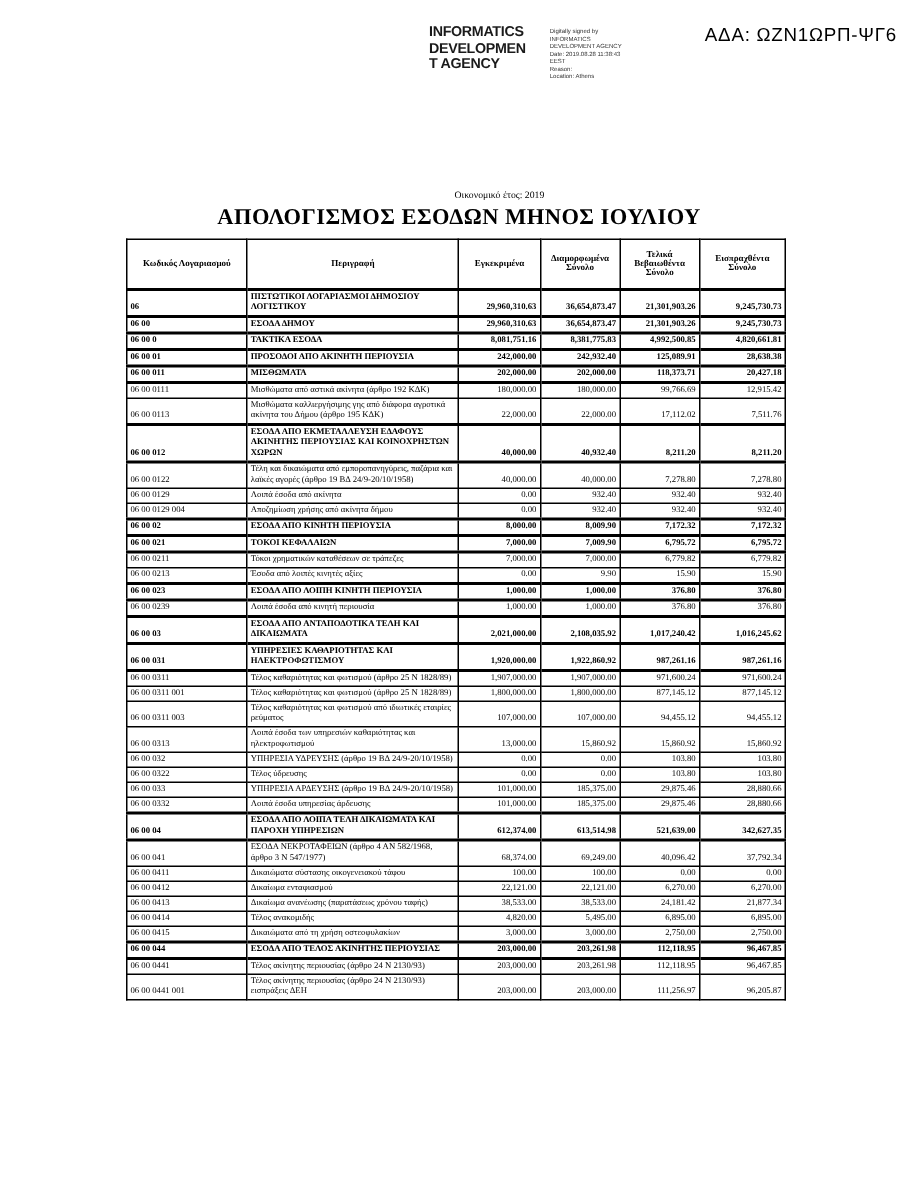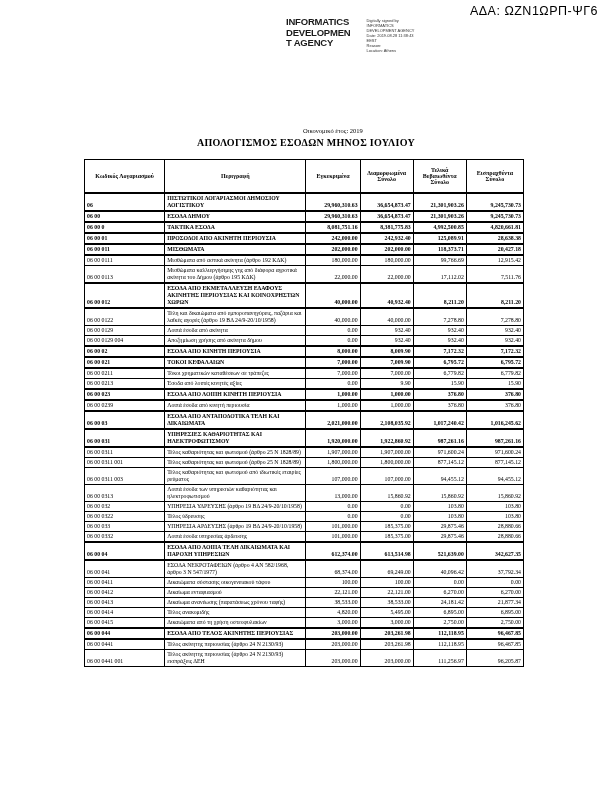--- a/index.html
+++ b/index.html
@@ -1,34 +1,34 @@
 <!DOCTYPE html>
 <html><head>
 <meta charset="utf-8">
 <style>
   html,body{margin:0;padding:0;background:#888;}
   .page{
     position:relative;width:612px;height:792px;background:#fff;color:#000;
     font-family:"Liberation Serif", serif;margin:0 auto;overflow:hidden;
   }
   
-  .ada{position:absolute;top:4px;right:14px;font-family:"Liberation Sans",sans-serif;
+  .ada{position:absolute;top:16px;right:14px;font-family:"Liberation Sans",sans-serif;
        font-size:12.5px;letter-spacing:.5px;}
   
   .sig{position:absolute;left:286px;top:17px;display:flex;gap:16px;}
   .sig-agency{font-family:"Liberation Sans",sans-serif;font-weight:bold;font-size:9.5px;
               line-height:10.5px;color:#1a1a1a;letter-spacing:-.2px;}
   .sig-details{font-family:"Liberation Sans",sans-serif;font-size:4px;line-height:5px;
                color:#333;padding-top:1px;}
   
   .letterhead{position:absolute;left:84px;top:69px;font-weight:bold;font-size:8px;
               line-height:11.5px;letter-spacing:.3px;}
   .fiscal{position:absolute;left:303px;top:127px;font-size:6.5px;}
   .doc-title{position:absolute;left:0;top:137px;width:612px;text-align:center;
-             font-weight:bold;font-size:10px;letter-spacing:.3px;}
+             font-weight:bold;font-size:15px;letter-spacing:.3px;}
   
   .tbl-wrap{position:absolute;left:84px;top:159px;width:440px;}
   table{border-collapse:collapse;width:100%;table-layout:fixed;}
   th,td{border:1px solid #000;padding:1px 2px;overflow:hidden;}
   th{font-size:6px;font-weight:bold;text-align:center;vertical-align:middle;height:30px;}
   td{font-size:5.8px;line-height:7px;vertical-align:bottom;}
   td.num{text-align:right;white-space:nowrap;}
   td.code{white-space:nowrap;}
   tr.cat td{font-weight:bold;border-top-width:2px;border-bottom-width:2px;}
 </style>

